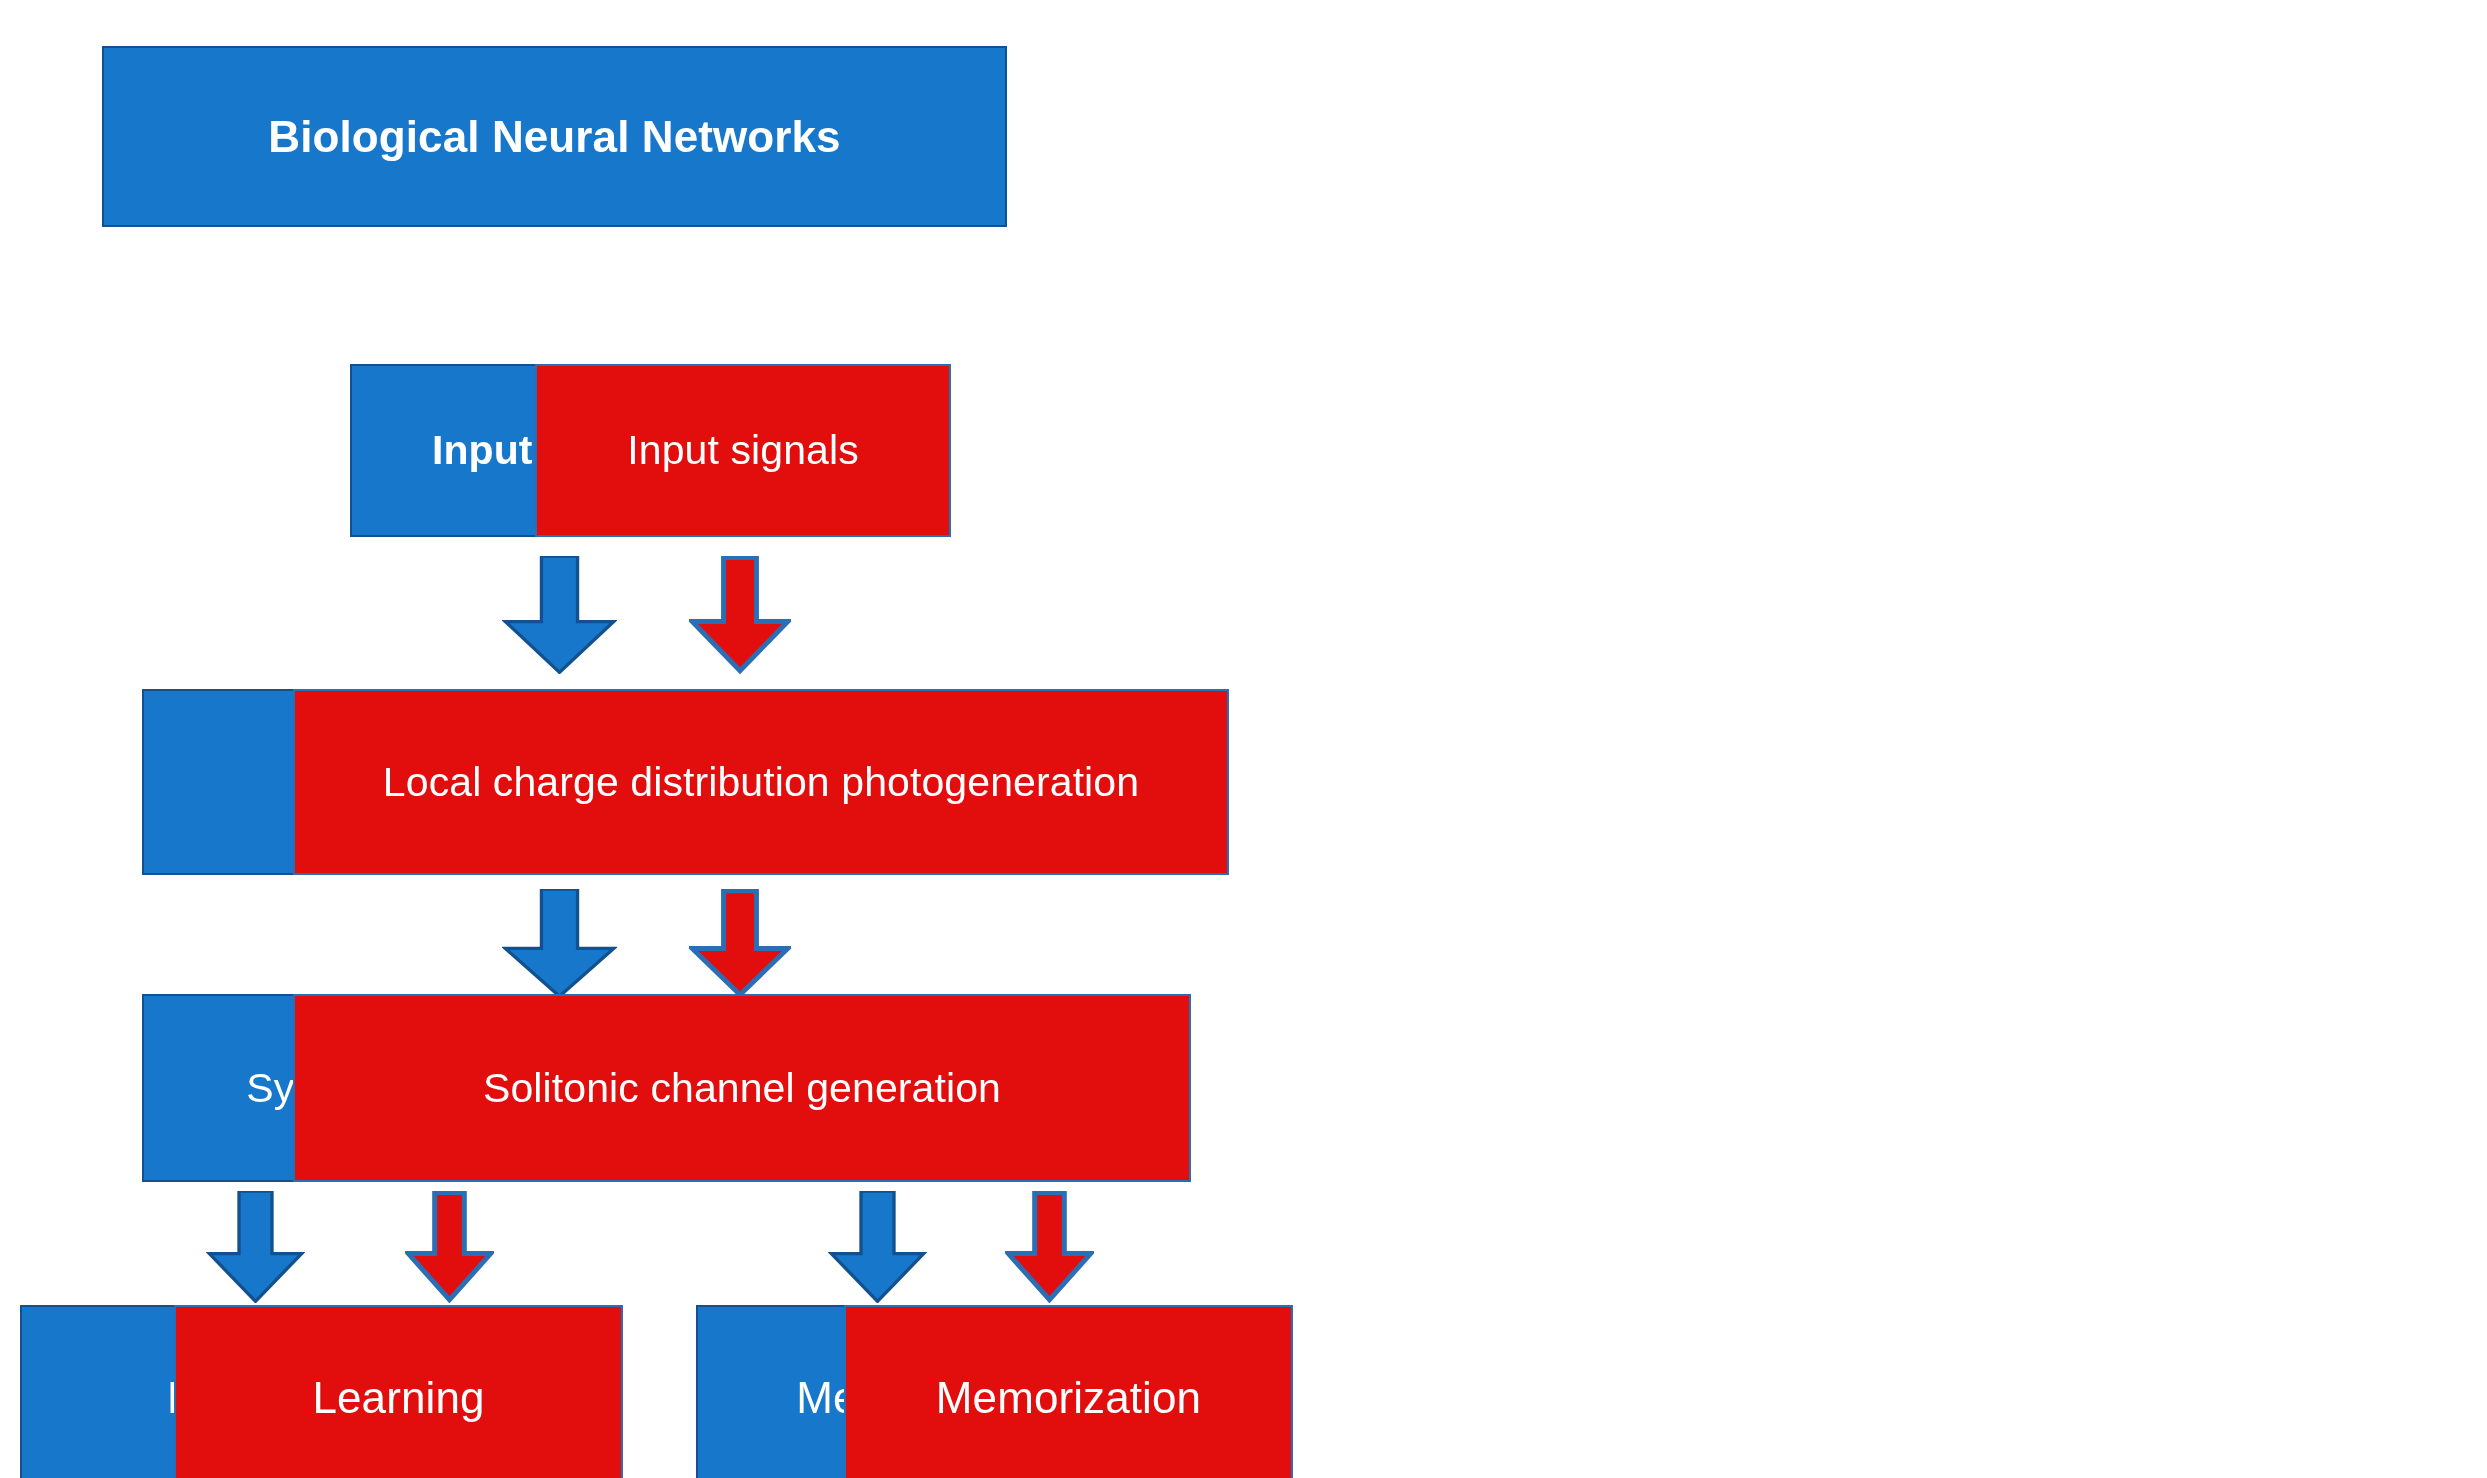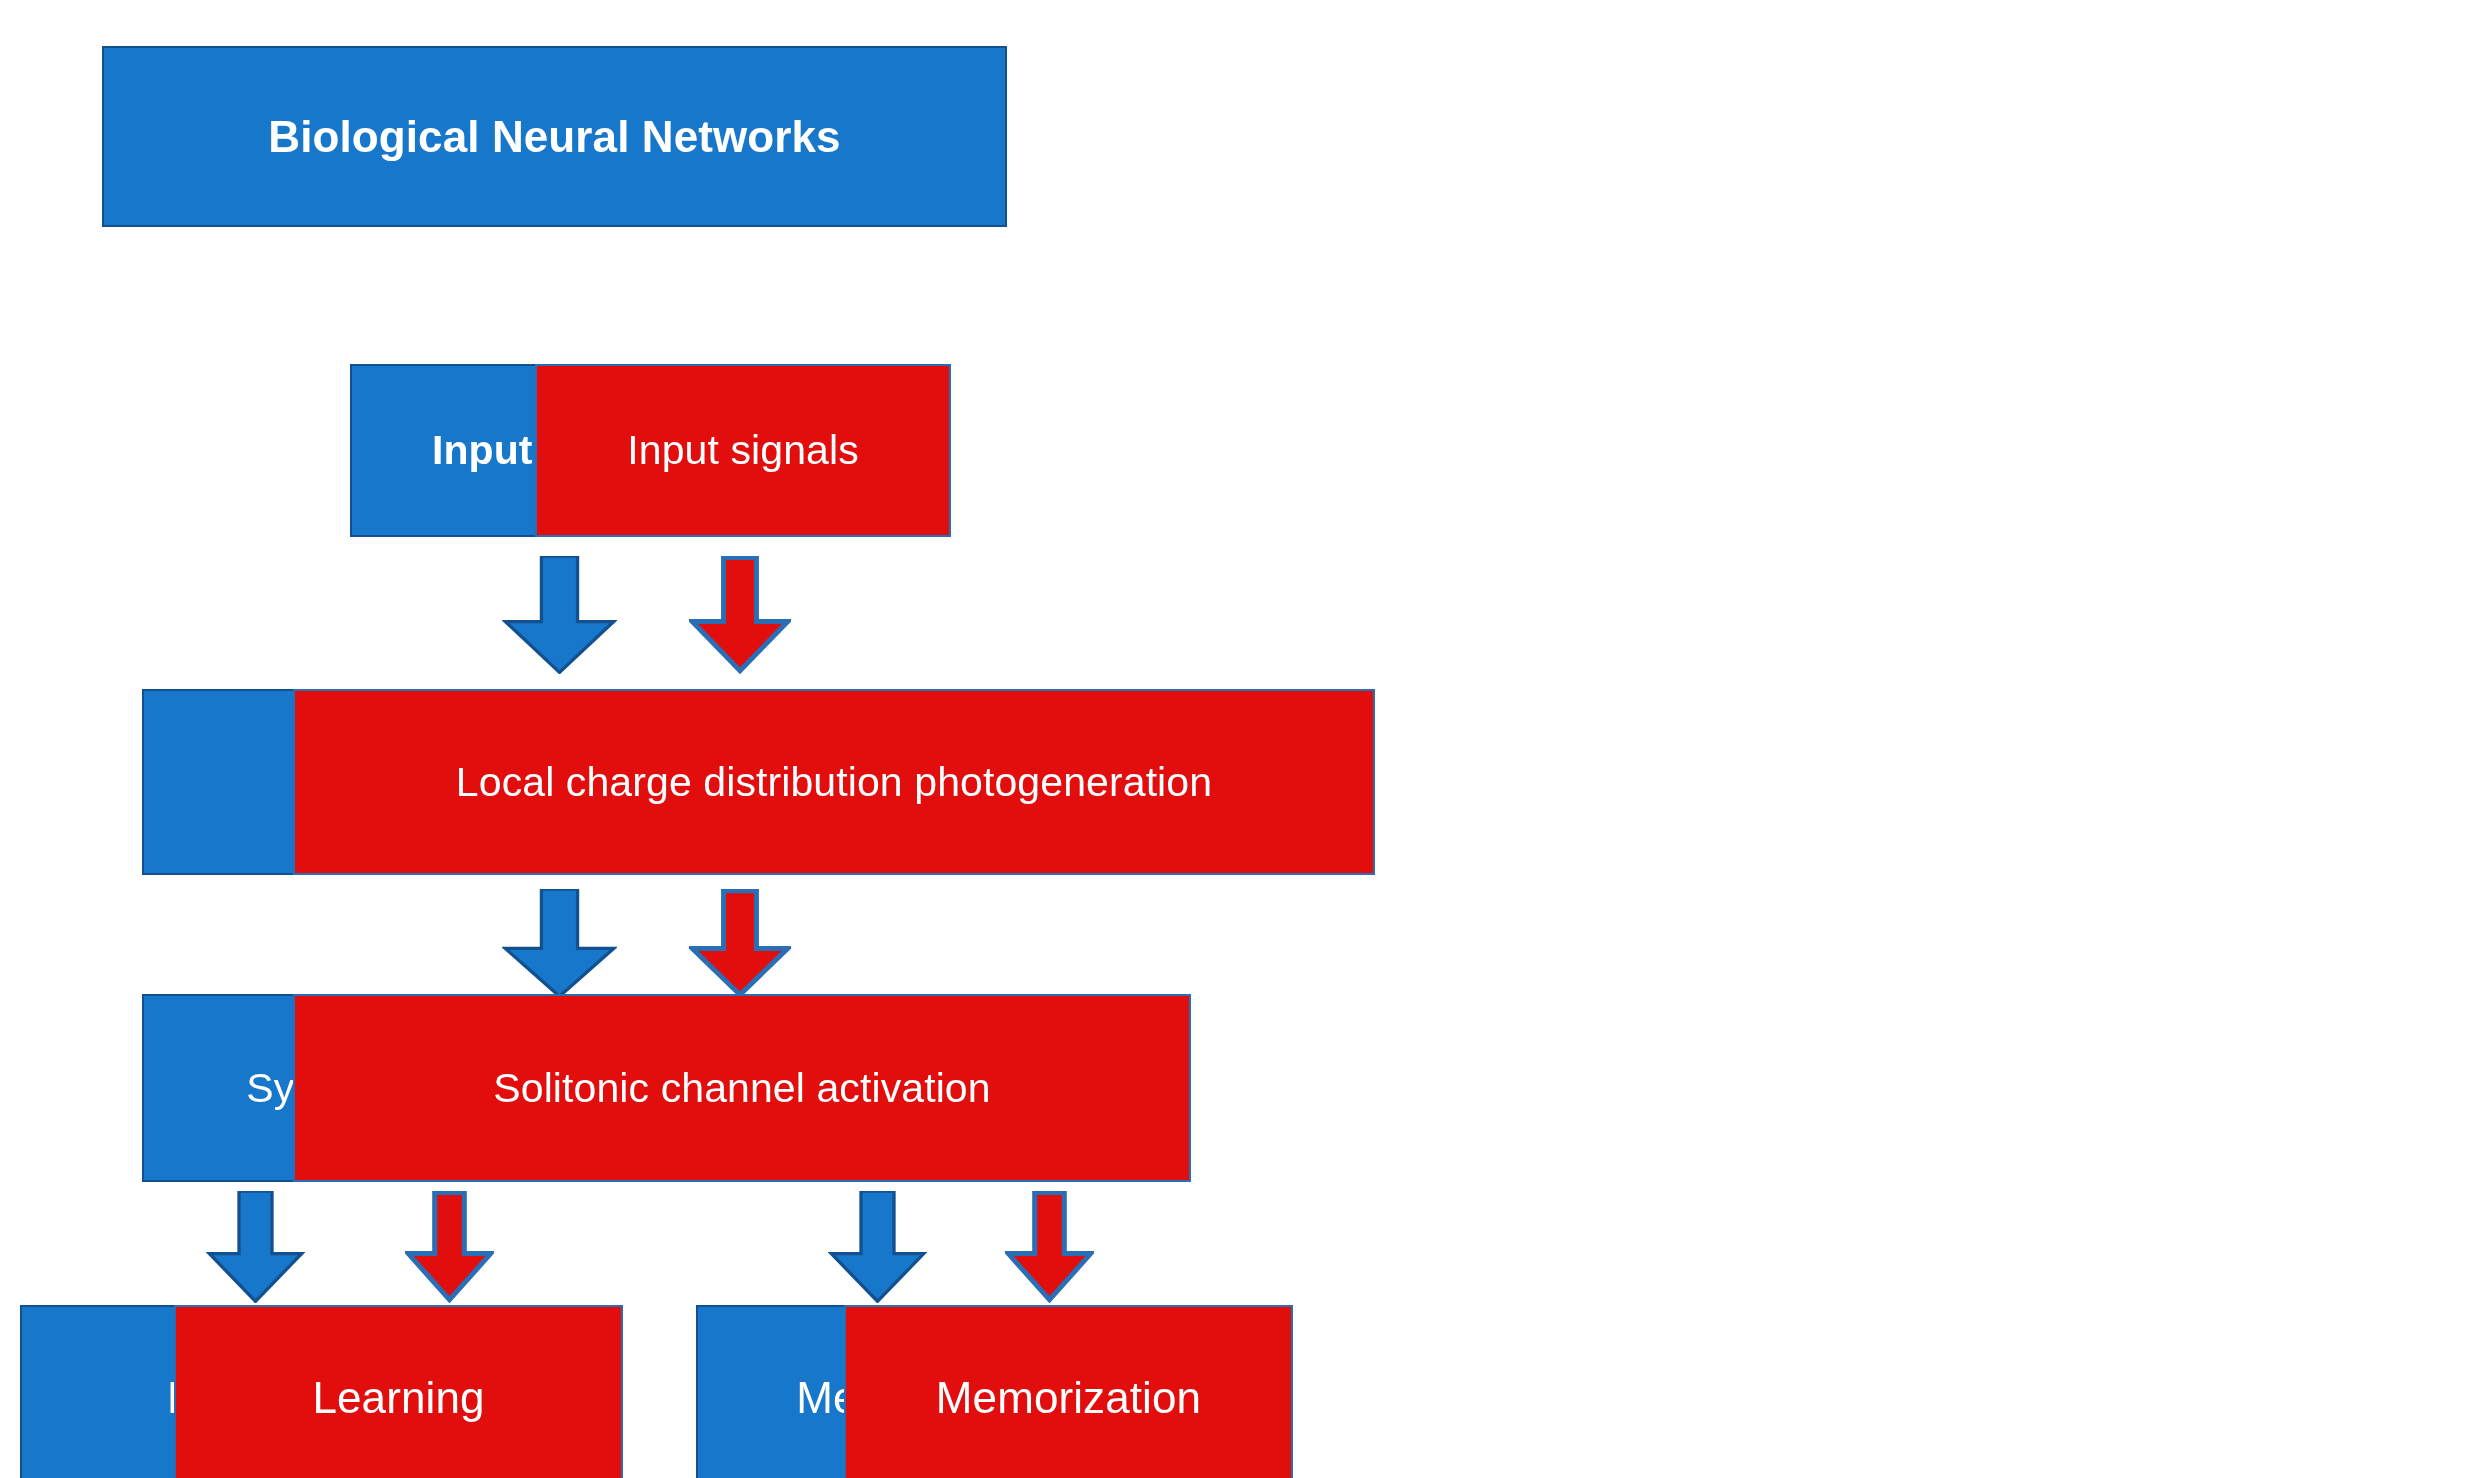--- a/index.html
+++ b/index.html
@@ -133,32 +133,32 @@
     <div class="node red fs-body" style="left: -709px; top: 364px; width: 416px; height: 173px; font-size: 41px;">
       <span class="label">Input signals</span>
     </div>
 
     <div class="arrow" style="left: -555px; top: 556px; width: 102px; height: 118px;">
       <svg viewBox="0 0 62 72" preserveAspectRatio="none" aria-hidden="true">
         <polygon points="21,1 41,1 41,40 60,40 31,70 2,40 21,40" fill="#e20e0e" stroke="#2a6eb5" stroke-width="3"></polygon>
       </svg>
     </div>
 
-    <div class="node red fs-body" style="left: -951px; top: 689px; width: 1082px; height: 186px; font-size: 41px;">
+    <div class="node red fs-body" style="left: -951px; top: 689px; width: 936px; height: 186px; font-size: 41px;">
       <span class="label">Local charge distribution photogeneration</span>
     </div>
 
     <div class="arrow" style="left: -555px; top: 889px; width: 102px; height: 109px;">
       <svg viewBox="0 0 62 66" preserveAspectRatio="none" aria-hidden="true">
         <polygon points="21,1 41,1 41,36 60,36 31,64 2,36 21,36" fill="#e20e0e" stroke="#2a6eb5" stroke-width="3"></polygon>
       </svg>
     </div>
 
     <div class="node red fs-body" style="left: -951px; top: 994px; width: 898px; height: 188px; font-size: 41px;">
-      <span class="label">Solitonic channel activation</span>
+      <span class="label">Solitonic channel generation</span>
     </div>
 
     <div class="arrow" style="left: -839px; top: 1191px; width: 89px; height: 112px;">
       <svg viewBox="0 0 54 68" preserveAspectRatio="none" aria-hidden="true">
         <polygon points="18,1 36,1 36,38 52,38 27,66 2,38 18,38" fill="#e20e0e" stroke="#2a6eb5" stroke-width="3"></polygon>
       </svg>
     </div>
 
     <div class="arrow" style="left: -239px; top: 1191px; width: 89px; height: 112px;">
       <svg viewBox="0 0 54 68" preserveAspectRatio="none" aria-hidden="true">

